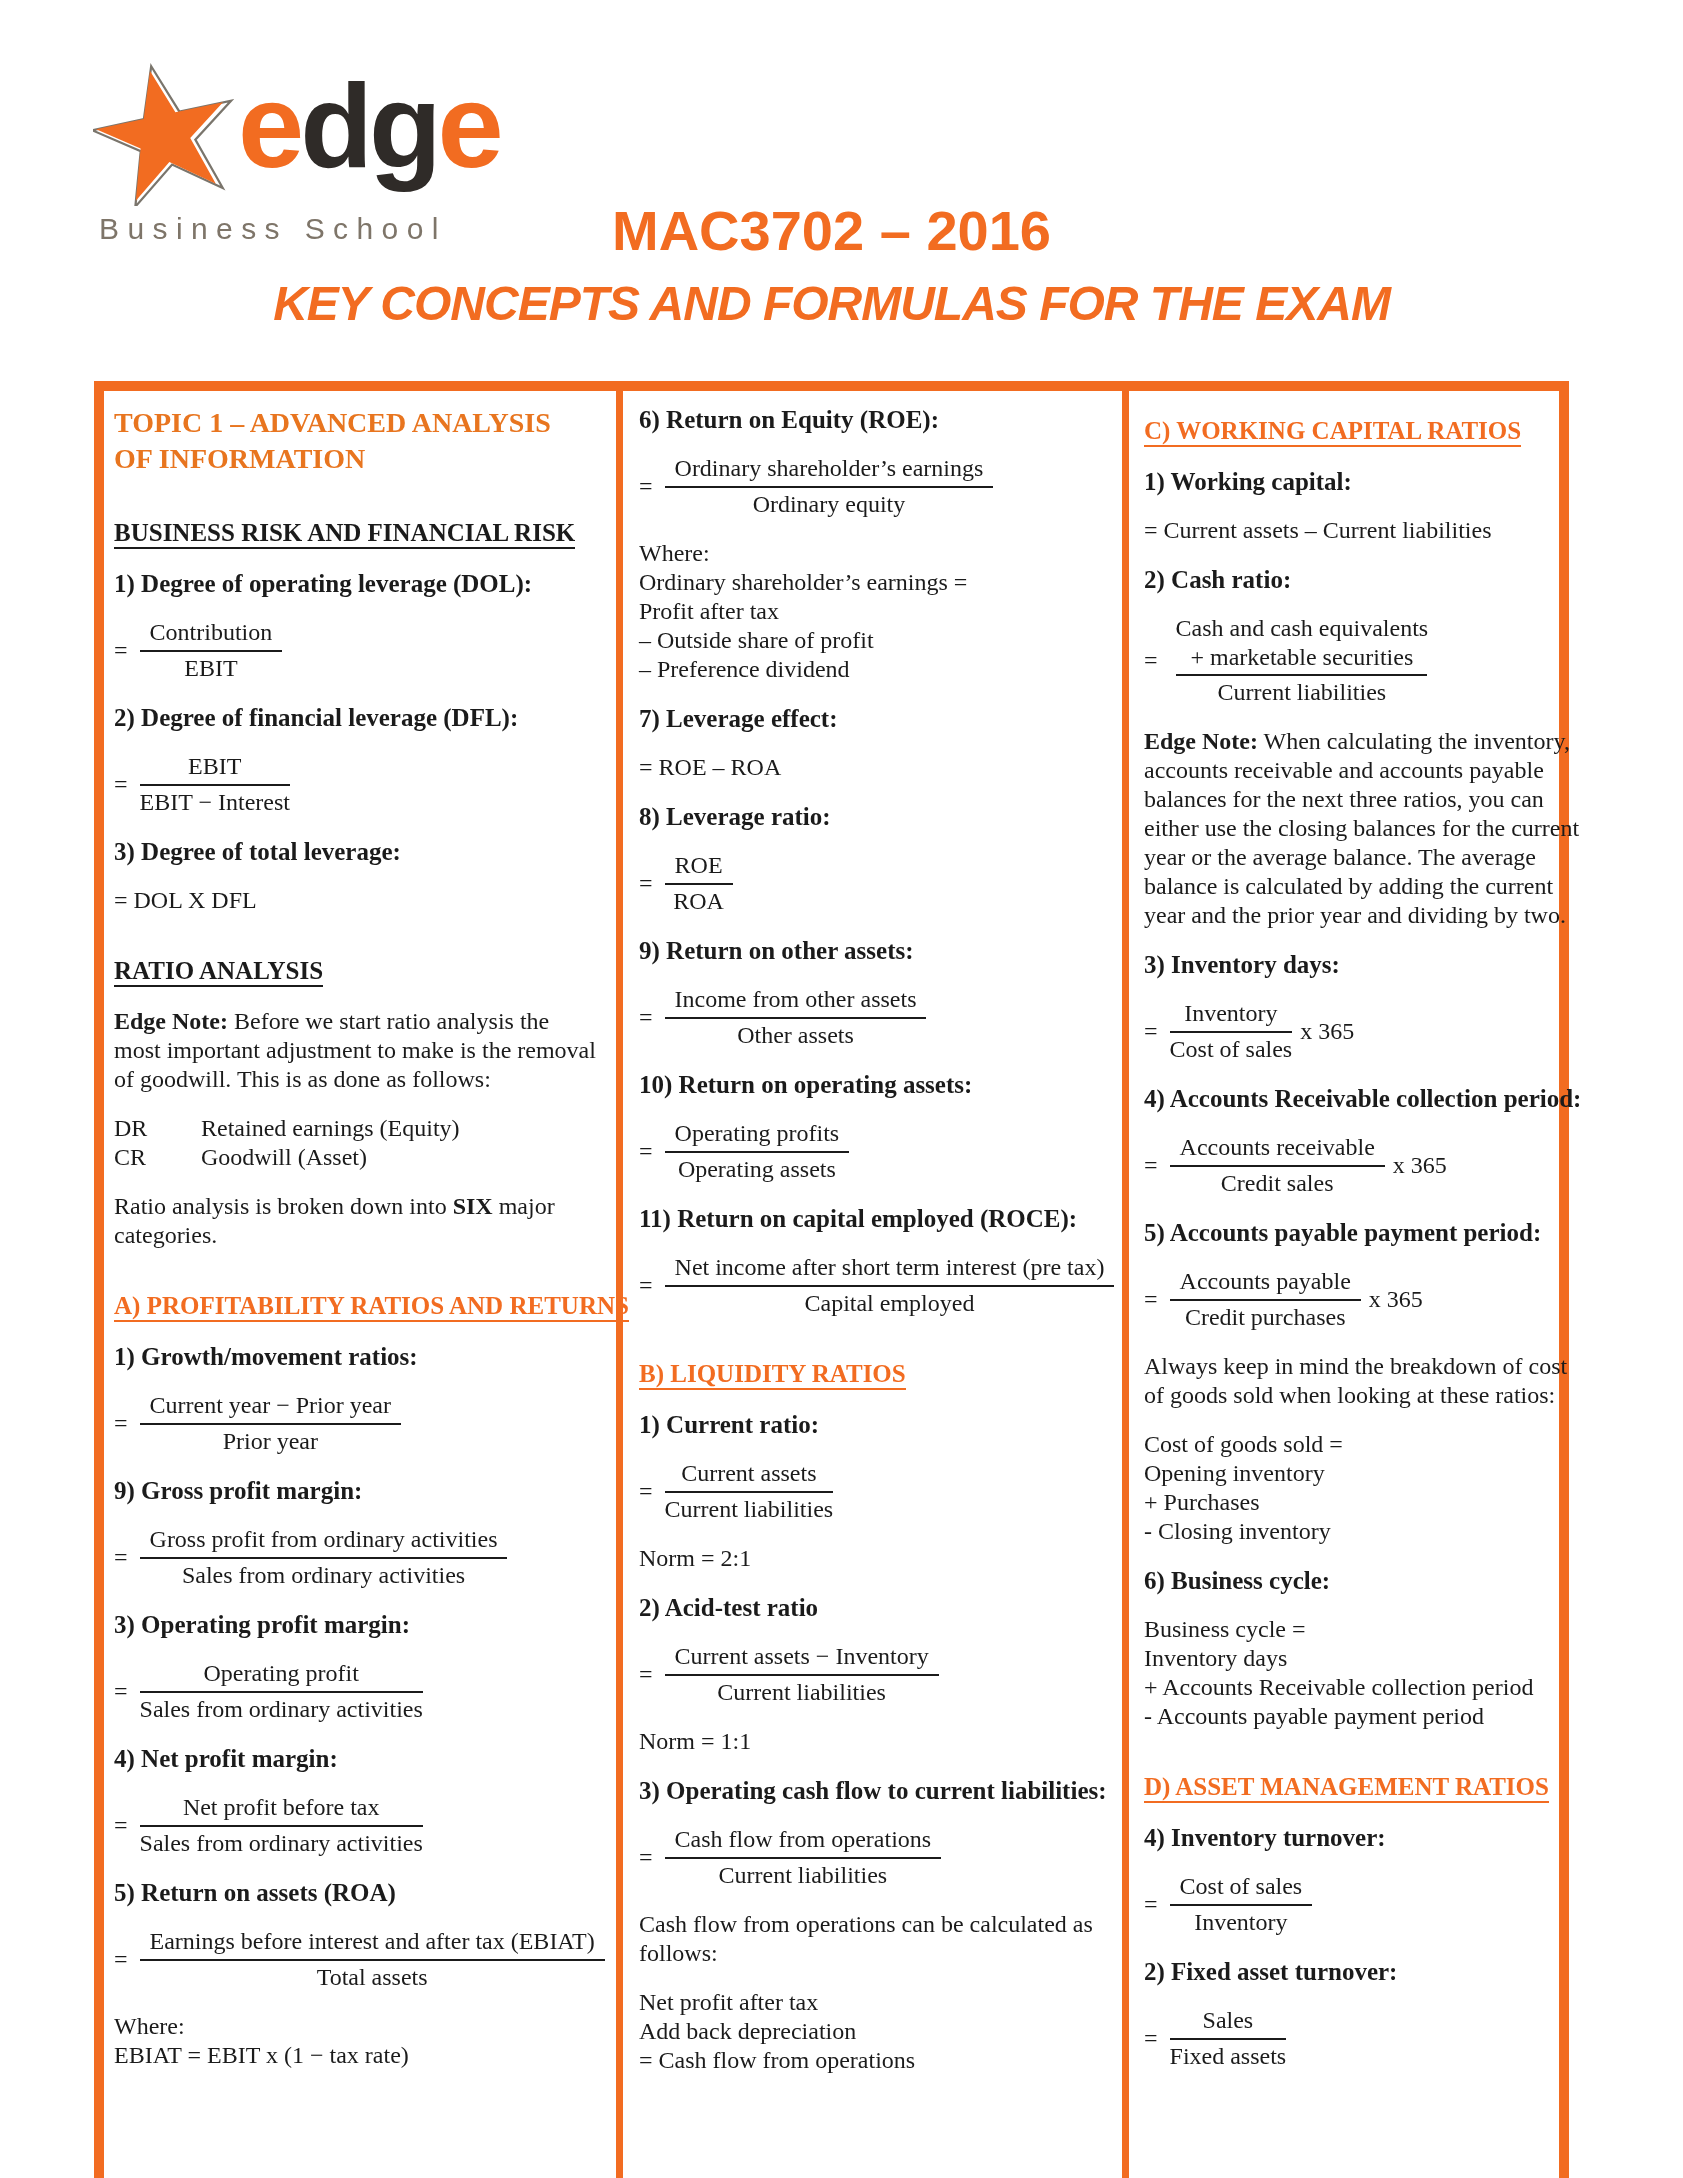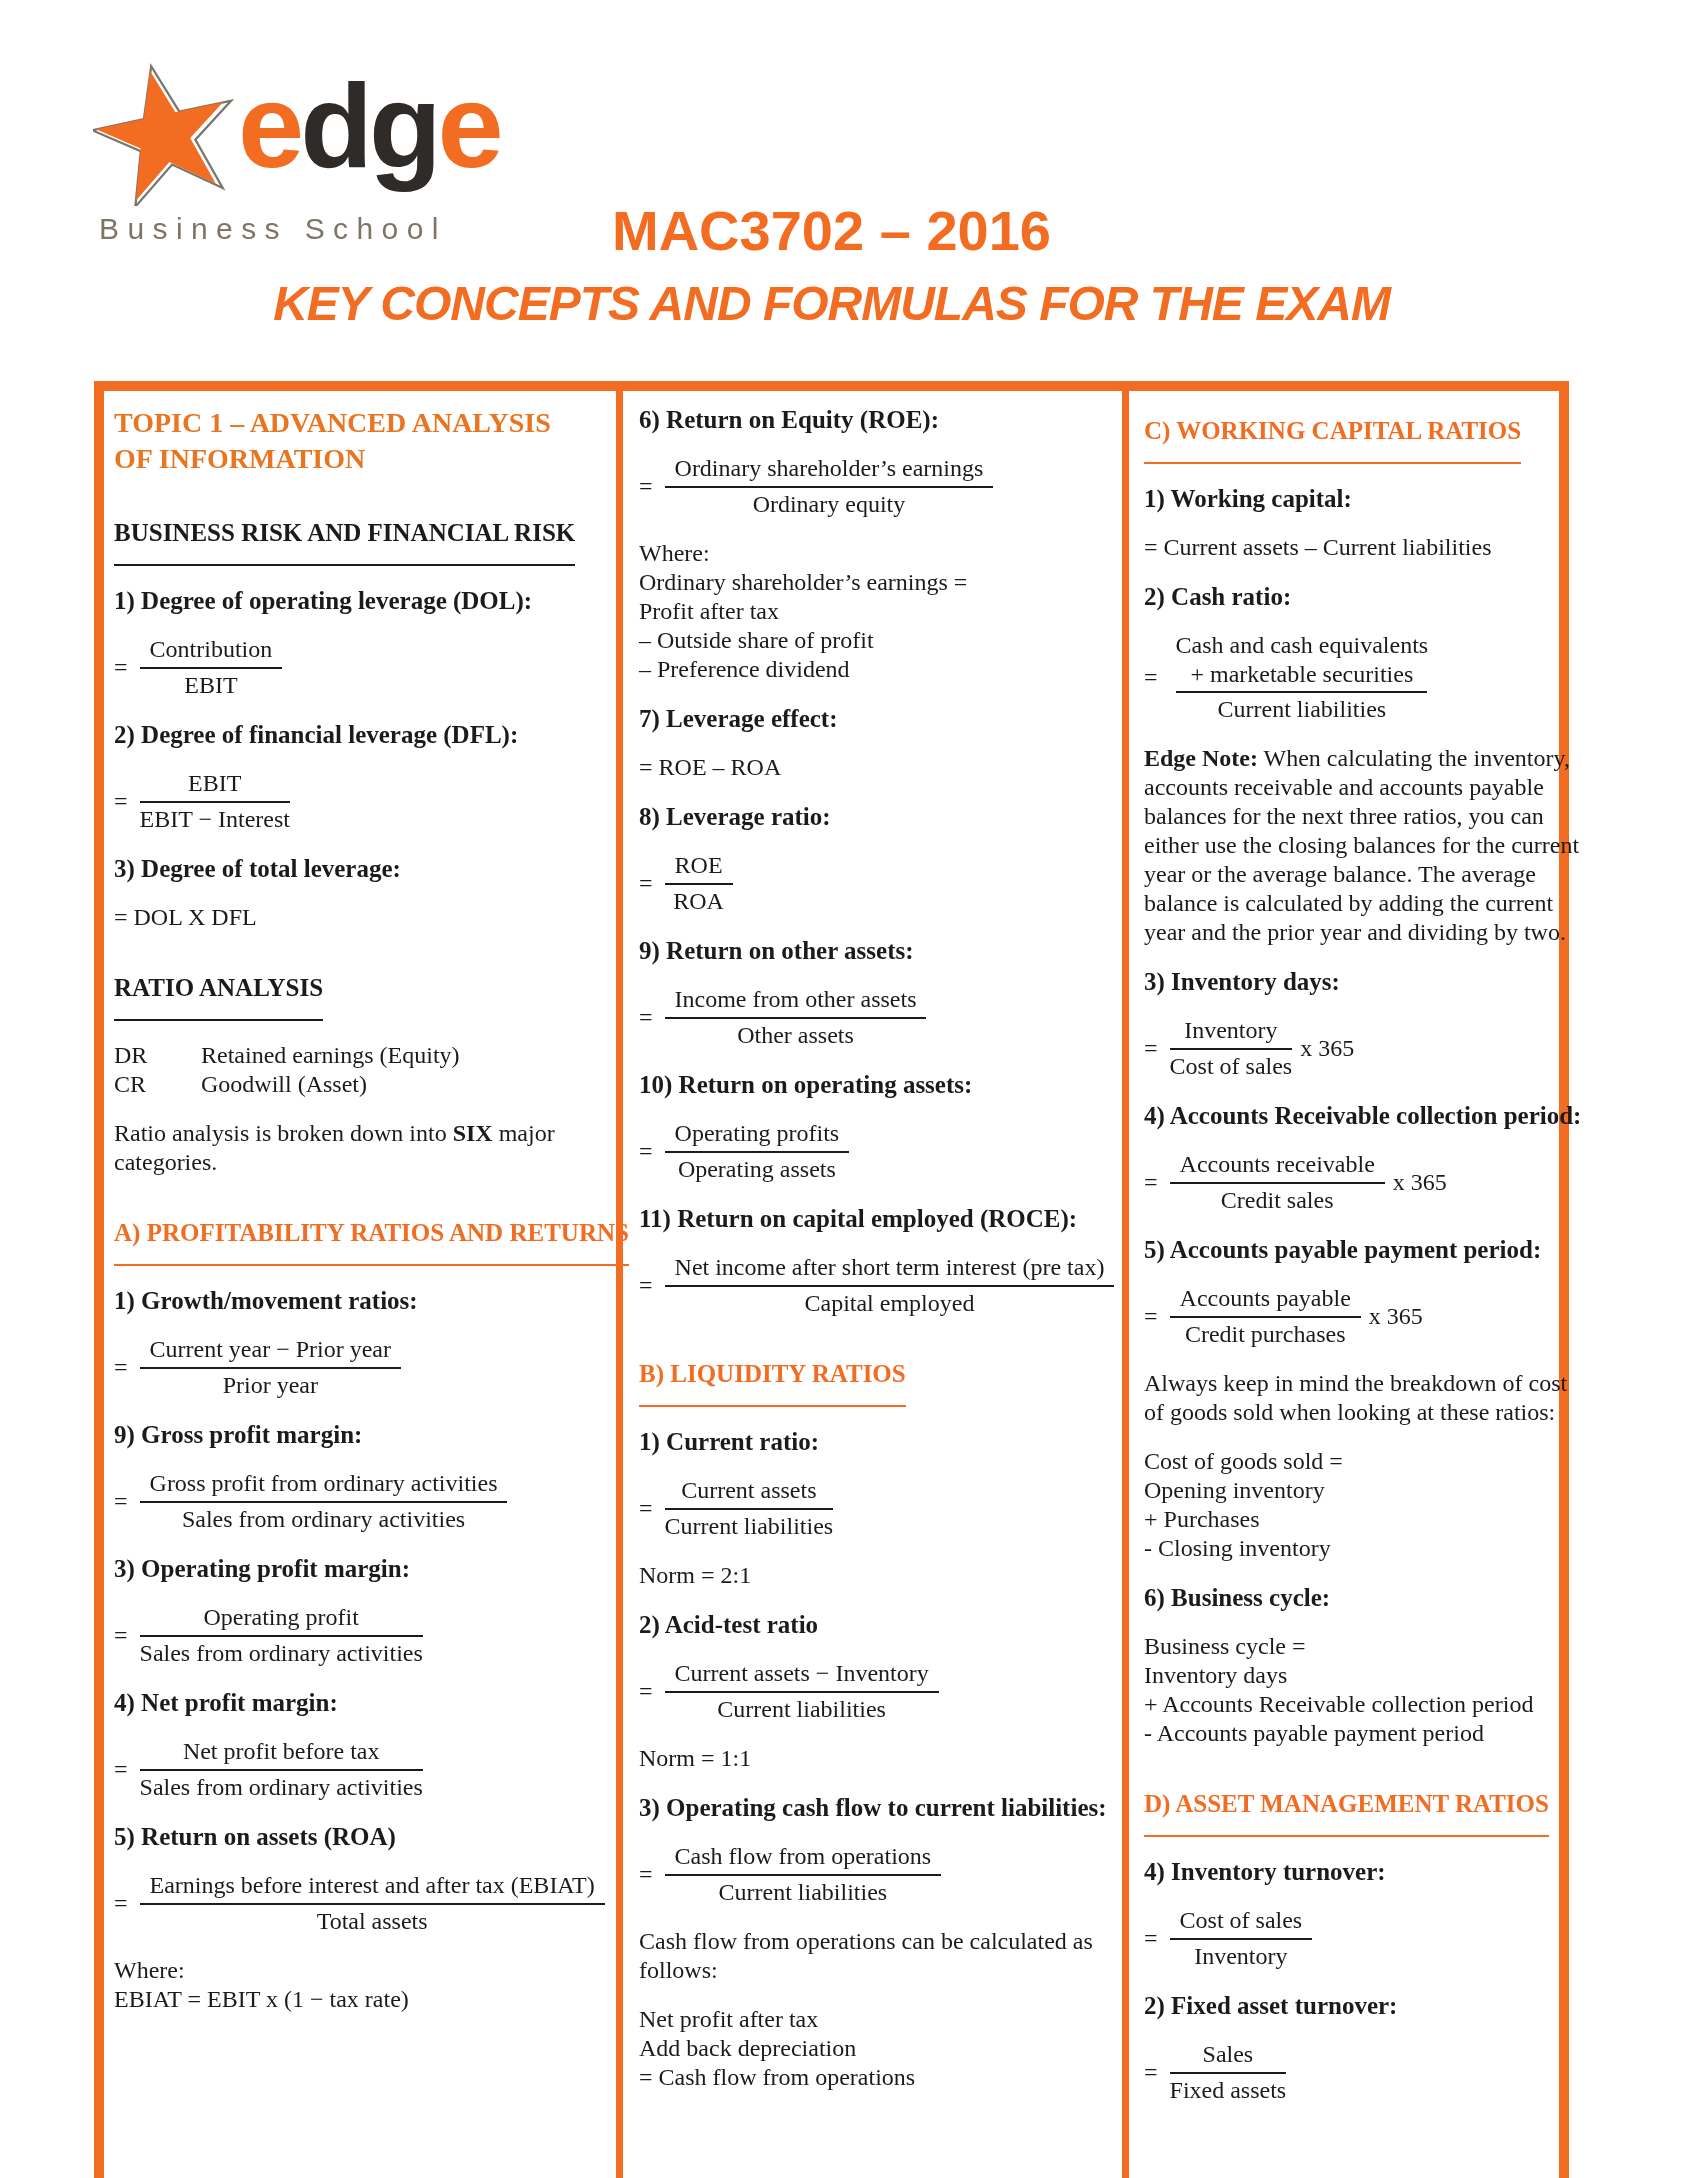--- a/index.html
+++ b/index.html
@@ -42,21 +42,21 @@
   .col.c1{left:10px;width:487px;}
   .col.c2{left:535px;width:477px;}
   .col.c3{left:1040px;width:438px;}
   
   .blk{margin-top:20px;}
   .col .blk:first-child{margin-top:0;}
   .blk.hb,.blk.ho{margin-top:30px;}
   .topic{font-size:28px;line-height:36px;font-weight:700;color:#E8751F;}
   .hb{font-size:25px;font-weight:700;white-space:nowrap;}
   .ho{font-size:25px;font-weight:700;color:#F26C21;white-space:nowrap;}
-  .ul{border-bottom:2px solid currentColor;padding-bottom:18px;display:inline-block;line-height:27px;margin-top:12px;}
+  .ul{border-bottom:2px solid currentColor;padding-bottom:1px;display:inline-block;line-height:27px;margin-top:12px;}
   .sub{font-size:25px;font-weight:700;white-space:nowrap;}
   .eq{white-space:nowrap;}
   .p .line{display:block;}
   .note .b{font-weight:700;}
   .drcr .row{display:flex;}
   .drcr .lbl{display:inline-block;width:87px;flex:none;}
   .fracrow{display:flex;align-items:center;margin-top:20px;}
   .eqsign{margin-right:12px;flex:none;}
   .frac{display:inline-block;text-align:center;}
   .frac .num{display:block;border-bottom:2px solid #1b1b1b;padding:0 10px 3px;white-space:nowrap;}
@@ -103,20 +103,21 @@
       <div class="blk fracrow">
         <span class="eqsign">=</span>
         <span class="frac">
           <span class="num">EBIT</span>
           <span class="den">EBIT − Interest</span>
         </span>
       </div>
       <div class="blk sub">3) Degree of total leverage:</div>
       <div class="blk eq">= DOL X DFL</div>
       <div class="blk hb"><span class="ul">RATIO ANALYSIS</span></div>
+      <div class="blk note"><span class="b">Edge Note:</span><span> Before we start ratio analysis the most important adjustment to make is the removal of goodwill. This is as done as follows:</span></div>
       <div class="blk drcr">
         <div class="row">
           <span class="lbl">DR</span>
           <span>Retained earnings (Equity)</span>
         </div>
         <div class="row">
           <span class="lbl">CR</span>
           <span>Goodwill (Asset)</span>
         </div>
       </div>

